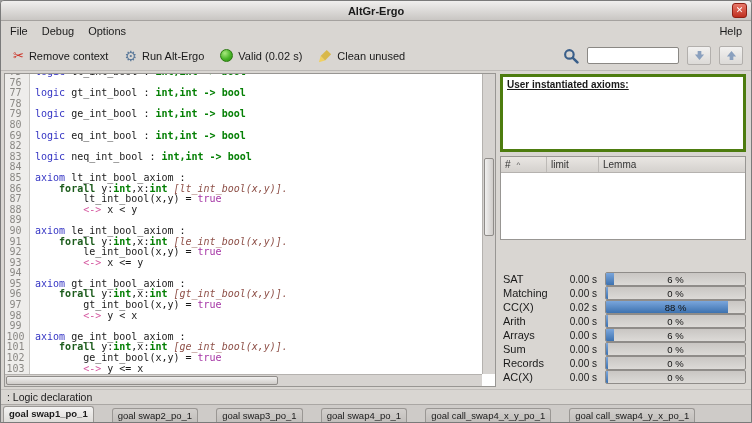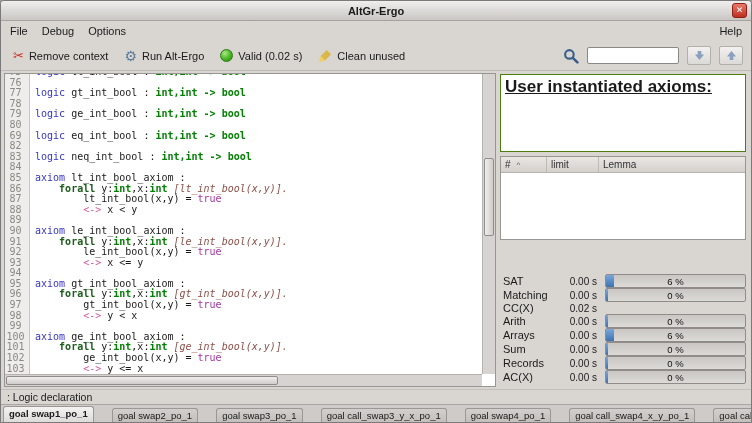--- a/index.html
+++ b/index.html
@@ -52,21 +52,21 @@
   .sg-op { color:#d4559e; }
   .sg-pl { color:#1a1a1a; }
   .vscroll { position:absolute; right:0; top:0; bottom:12px; width:13px; background:#d6d3d0; border-left:1px solid #b5b2af; }
   .vthumb { position:absolute; left:1px; right:1px; top:28%; height:26%;
     background:linear-gradient(90deg,#f0efee,#cfccc9); border:1px solid #8f8c89; border-radius:2px; }
   .hscroll { position:absolute; left:0; right:13px; bottom:0; height:12px; background:#d6d3d0; border-top:1px solid #b5b2af; }
   .hthumb { position:absolute; top:1px; bottom:1px; left:1px; width:57%;
     background:linear-gradient(#f0efee,#cfccc9); border:1px solid #8f8c89; border-radius:2px; }
   
   .rightpanel { flex:1; min-width:0; display:flex; flex-direction:column; padding:1px 2px 1px 0; }
-  .ax-box { flex:none; height:78px; background:#fff; border:1px solid #4d7c0f; padding:2px 4px; font-size:17px; }
+  .ax-box { flex:none; height:78px; background:#fff; border:3px solid #4d7c0f; padding:2px 4px; font-size:10px; }
   .ax-title { font-weight:bold; text-decoration:underline; }
   .ax-table { flex:none; margin-top:4px; height:84px; border:1px solid #989693; background:#fff; display:flex; flex-direction:column; }
   .ax-thead { flex:none; height:16px; display:flex; background:linear-gradient(#e9e6e3,#d4d1cd);
     border-bottom:1px solid #b5b2af; font-size:10px; color:#333; }
   .th { padding:1px 4px; border-right:1px solid #bdbab7; display:flex; align-items:center; gap:6px; }
   .th0 { width:46px; } .th1 { width:52px; } .th2 { flex:1; border-right:none; }
   .sort { font-size:8px; color:#555; }
   .ax-tbody { flex:1; background:#fff; }
   .stats { flex:1; display:flex; flex-direction:column; justify-content:flex-end; padding:3px 0 2px 3px; }
   .stat-row { display:flex; align-items:center; }
@@ -224,20 +224,24 @@
             <span class="stat-label">Matching</span>
             <span class="stat-time">0.00 s</span>
             <div class="stat-bar">
               <div class="stat-fill" style="width: 1.2%;"></div>
               <span class="stat-pct">0 %</span>
             </div>
           </div>
           <div class="stat-row">
             <span class="stat-label">CC(X)</span>
             <span class="stat-time">0.02 s</span>
+            <div class="stat-bar">
+              <div class="stat-fill" style="width: 88%;"></div>
+              <span class="stat-pct">88 %</span>
+            </div>
           </div>
           <div class="stat-row">
             <span class="stat-label">Arith</span>
             <span class="stat-time">0.00 s</span>
             <div class="stat-bar">
               <div class="stat-fill" style="width: 1.2%;"></div>
               <span class="stat-pct">0 %</span>
             </div>
           </div>
           <div class="stat-row">
@@ -278,19 +282,18 @@
   </div>
 
   <div class="statusbar">
     <span>: Logic declaration</span>
   </div>
 
   <div class="tabbar">
       <span class="tab active">goal swap1_po_1</span>
       <span class="tab">goal swap2_po_1</span>
       <span class="tab">goal swap3_po_1</span>
-      <span class="tab">goal call_swap3_y_x_po_1</span>
       <span class="tab">goal swap4_po_1</span>
       <span class="tab">goal call_swap4_x_y_po_1</span>
       <span class="tab">goal call_swap4_y_x_po_1</span>
     </div>
 
 </div>
 
 </body></html>

